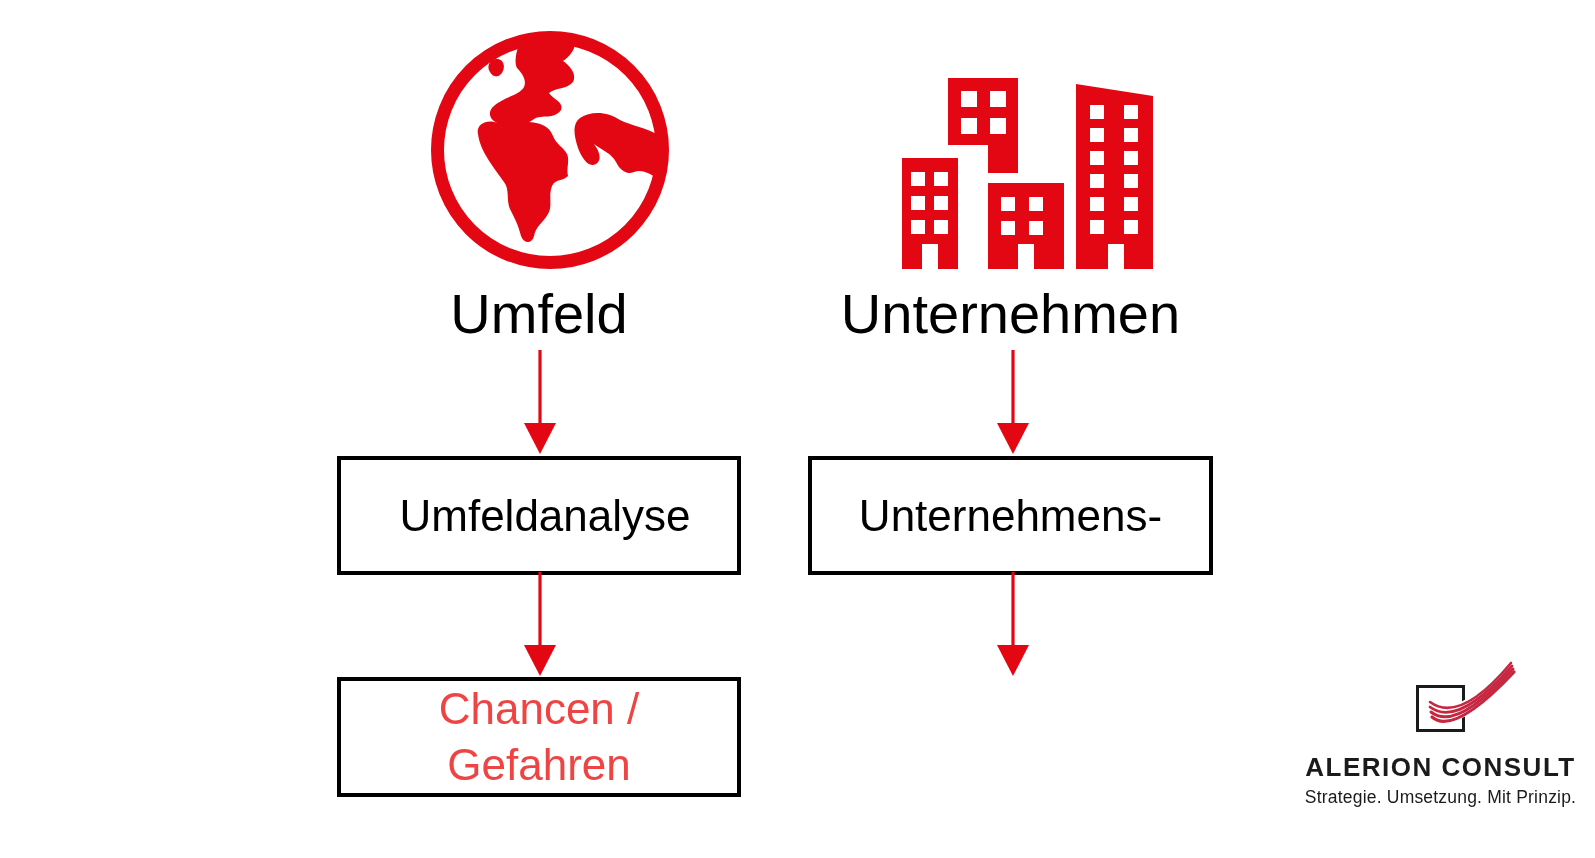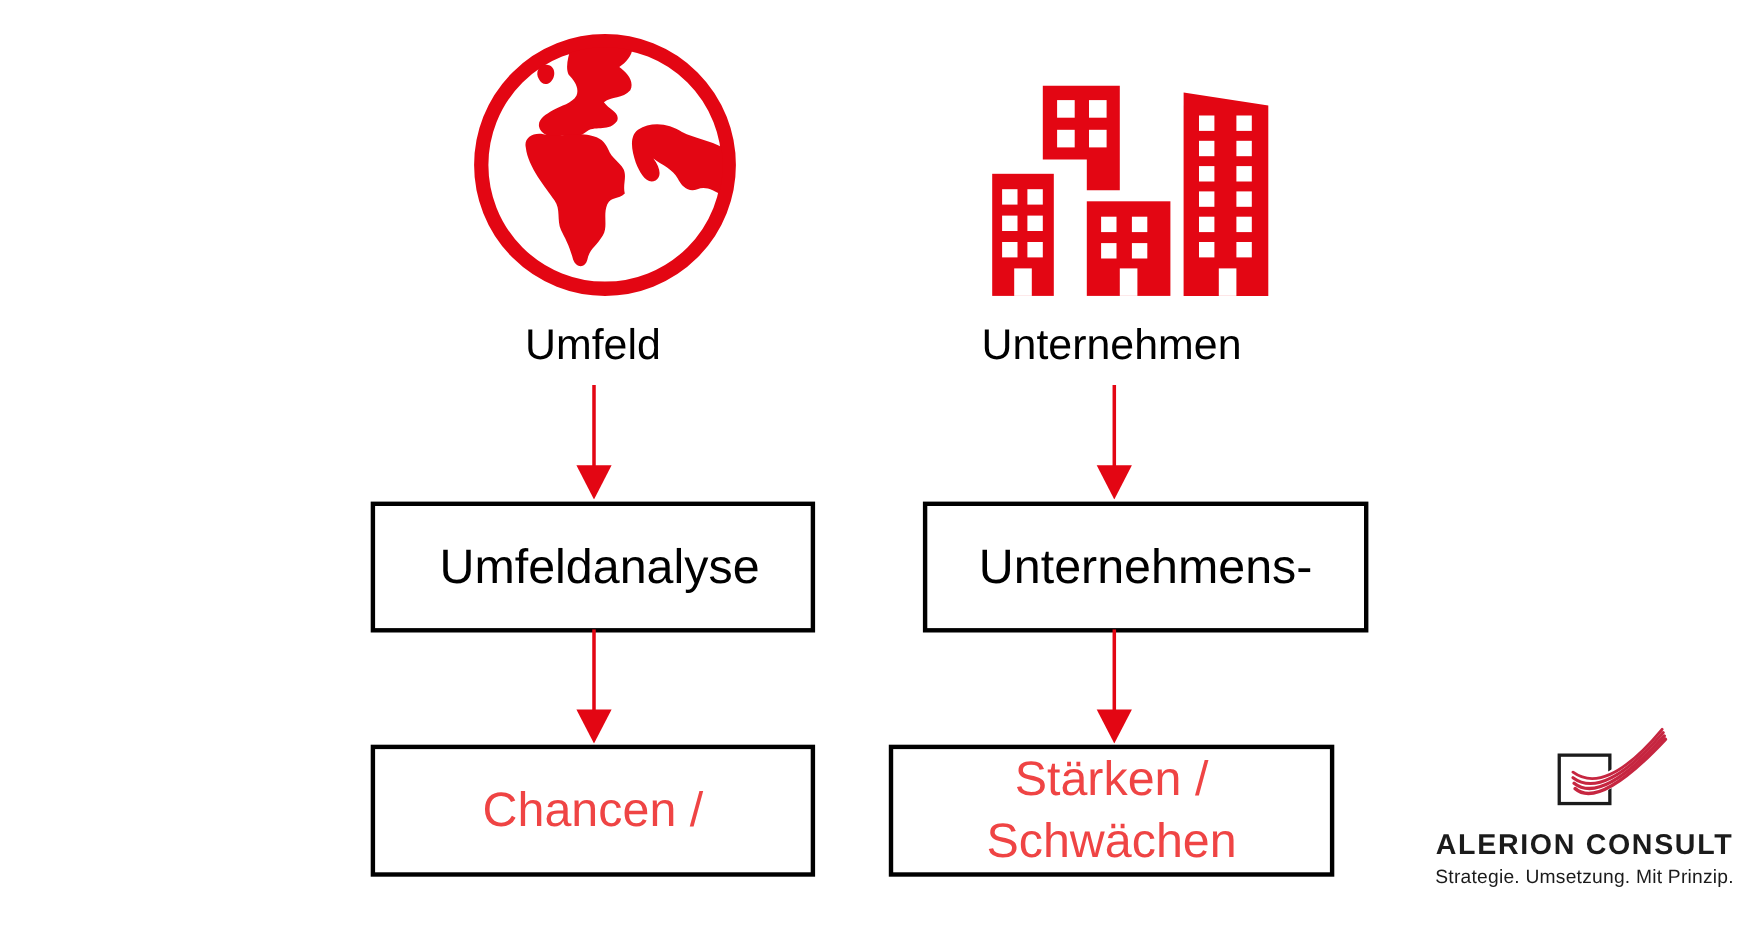--- a/index.html
+++ b/index.html
@@ -5,39 +5,39 @@
   * { margin: 0; padding: 0; box-sizing: border-box; }
   html, body { width: 1595px; height: 858px; background: #ffffff; overflow: hidden; }
   body { font-family: "Liberation Sans", sans-serif; position: relative; }
 
   .canvas { position: absolute; left: 0; top: 0; width: 1595px; height: 858px; background: #ffffff; }
 
   .icon-abs { position: absolute; }
 
   .col-label {
     position: absolute; top: 281px; height: 66px;
-    font-size: 39px; line-height: 66px; color: #000000;
+    font-size: 56px; line-height: 66px; color: #000000;
     text-align: center; letter-spacing: 0px; white-space: nowrap;
   }
   .label-umfeld { left: 337px; width: 404px; }
   .label-unternehmen { left: 808px; width: 405px; text-align: center; }
 
   .arrow { position: absolute; width: 40px; height: 104px; }
 
   .flow-box {
     position: absolute; border: 4px solid #000000; background: #ffffff;
     display: flex; flex-direction: column; justify-content: center; align-items: center;
     text-align: center;
   }
   .flow-box span { display: block; font-size: 44px; line-height: 56px; white-space: nowrap; }
   .box-analysis { color: #000000; }
   .box-result span { color: #ef4444; }
 
   .box-umfeldanalyse     { left: 337px; top: 456px; width: 404px; height: 119px; padding-left: 12px; }
-  .box-unternehmensanalyse{ left: 808px; top: 456px; width: 405px; height: 119px; margin-left: 31px; }
+  .box-unternehmensanalyse{ left: 808px; top: 456px; width: 405px; height: 119px; }
   .box-chancen           { left: 337px; top: 677px; width: 404px; height: 120px; }
   .box-staerken          { left: 808px; top: 677px; width: 405px; height: 120px; }
 
   .logo { position: absolute; }
   .logo-mark { position: absolute; left: 1400px; top: 640px; width: 120px; height: 100px; }
   .logo-name {
     position: absolute; left: 1283px; top: 752px; width: 315px;
     font-size: 26px; font-weight: 700; letter-spacing: 1.5px;
     color: #1B1B1B; text-align: center; white-space: nowrap;
   }
@@ -89,20 +89,21 @@
     <span>Umfeldanalyse</span>
   </div>
 
   <svg class="arrow" style="left:520px; top:572px;" viewBox="0 0 40 104" aria-hidden="true">
     <line x1="20" y1="0" x2="20" y2="76" stroke="#E30613" stroke-width="3.2"></line>
     <polygon points="4,73 36,73 20,104" fill="#E30613"></polygon>
   </svg>
 
   <div class="flow-box box-result box-chancen">
     <span>Chancen /</span>
+    <span>Gefahren</span>
   </div>
 
   <svg class="icon-abs" style="left:898px; top:75px;" width="256" height="194" viewBox="0 0 256 194" aria-hidden="true">
     <g fill="#E30613">
 
       <path d="M50,3 H120 V98 H90 V70 H50 Z"></path>
 
       <rect x="4" y="83" width="56" height="111"></rect>
 
       <rect x="90" y="108" width="76" height="86"></rect>
@@ -155,24 +156,20 @@
 
   <div class="flow-box box-analysis box-unternehmensanalyse">
     <span>Unternehmens-</span>
   </div>
 
   <svg class="arrow" style="left:993px; top:572px;" viewBox="0 0 40 104" aria-hidden="true">
     <line x1="20" y1="0" x2="20" y2="76" stroke="#E30613" stroke-width="3.2"></line>
     <polygon points="4,73 36,73 20,104" fill="#E30613"></polygon>
   </svg>
 
-  <div class="flow-box box-result box-staerken">
-    <span>Stärken /</span>
-    <span>Schwächen</span>
-  </div>
 
   <div class="logo">
     <svg class="logo-mark" viewBox="0 0 120 100" aria-hidden="true">
       <rect x="17.5" y="46.5" width="46" height="44" fill="none" stroke="#1B1B1B" stroke-width="3"></rect>
 
       <path d="M30,70 Q56,90 112,27" fill="none" stroke="#ffffff" stroke-width="15"></path>
       <path d="M30,62 Q60,84 111,23" fill="none" stroke="#C62640" stroke-width="2.6" stroke-linecap="round"></path>
       <path d="M30,67 Q58,88 112,26" fill="none" stroke="#C62640" stroke-width="2.8" stroke-linecap="round"></path>
       <path d="M31,72 Q56,92 113,29" fill="none" stroke="#C62640" stroke-width="3.0" stroke-linecap="round"></path>
       <path d="M32,77 Q54,96 114,32" fill="none" stroke="#C62640" stroke-width="3.2" stroke-linecap="round"></path>

